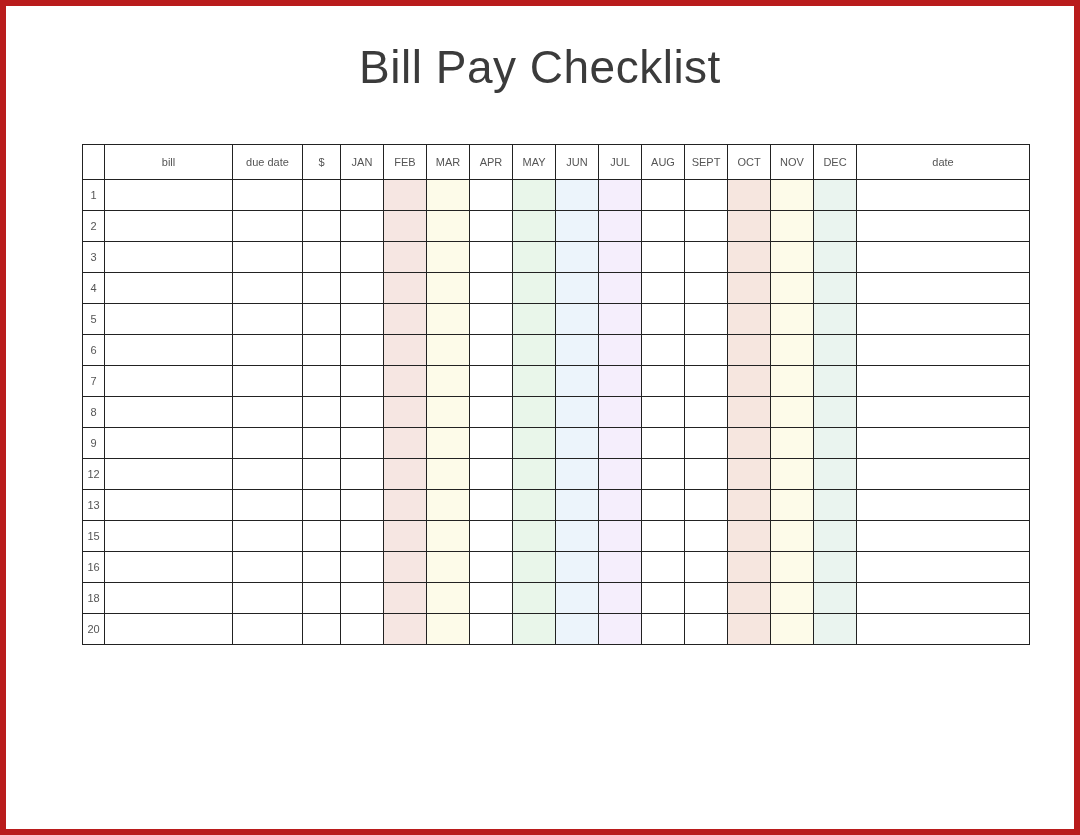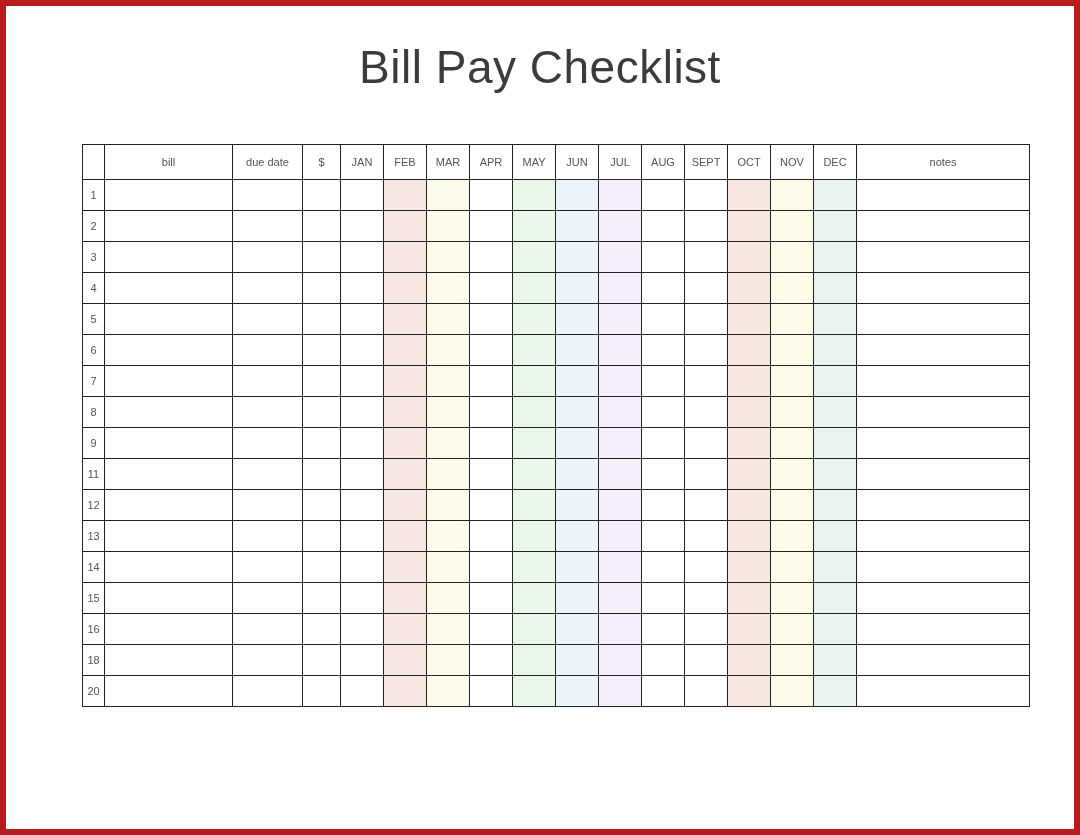--- a/index.html
+++ b/index.html
@@ -115,21 +115,21 @@
           <th>MAR</th>
           <th>APR</th>
           <th>MAY</th>
           <th>JUN</th>
           <th>JUL</th>
           <th>AUG</th>
           <th>SEPT</th>
           <th>OCT</th>
           <th>NOV</th>
           <th>DEC</th>
-          <th>notes</th>
+          <th>date</th>
         </tr>
       </thead>
       <tbody id="sheet-body">
           <tr>
             <td class="rownum">1</td>
             <td></td>
             <td></td>
             <td></td>
             <td></td>
             <td class="tint-feb"></td>
@@ -291,78 +291,40 @@
             <td class="tint-jun"></td>
             <td class="tint-jul"></td>
             <td></td>
             <td></td>
             <td class="tint-oct"></td>
             <td class="tint-nov"></td>
             <td class="tint-dec"></td>
             <td></td>
           </tr>
           <tr>
-            <td class="rownum">11</td>
-            <td></td>
-            <td></td>
-            <td></td>
-            <td></td>
-            <td class="tint-feb"></td>
-            <td class="tint-mar"></td>
-            <td></td>
-            <td class="tint-may"></td>
-            <td class="tint-jun"></td>
-            <td class="tint-jul"></td>
-            <td></td>
-            <td></td>
-            <td class="tint-oct"></td>
-            <td class="tint-nov"></td>
-            <td class="tint-dec"></td>
-            <td></td>
-          </tr>
-          <tr>
             <td class="rownum">12</td>
             <td></td>
             <td></td>
             <td></td>
             <td></td>
             <td class="tint-feb"></td>
             <td class="tint-mar"></td>
             <td></td>
             <td class="tint-may"></td>
             <td class="tint-jun"></td>
             <td class="tint-jul"></td>
             <td></td>
             <td></td>
             <td class="tint-oct"></td>
             <td class="tint-nov"></td>
             <td class="tint-dec"></td>
             <td></td>
           </tr>
           <tr>
             <td class="rownum">13</td>
-            <td></td>
-            <td></td>
-            <td></td>
-            <td></td>
-            <td class="tint-feb"></td>
-            <td class="tint-mar"></td>
-            <td></td>
-            <td class="tint-may"></td>
-            <td class="tint-jun"></td>
-            <td class="tint-jul"></td>
-            <td></td>
-            <td></td>
-            <td class="tint-oct"></td>
-            <td class="tint-nov"></td>
-            <td class="tint-dec"></td>
-            <td></td>
-          </tr>
-          <tr>
-            <td class="rownum">14</td>
             <td></td>
             <td></td>
             <td></td>
             <td></td>
             <td class="tint-feb"></td>
             <td class="tint-mar"></td>
             <td></td>
             <td class="tint-may"></td>
             <td class="tint-jun"></td>
             <td class="tint-jul"></td>

